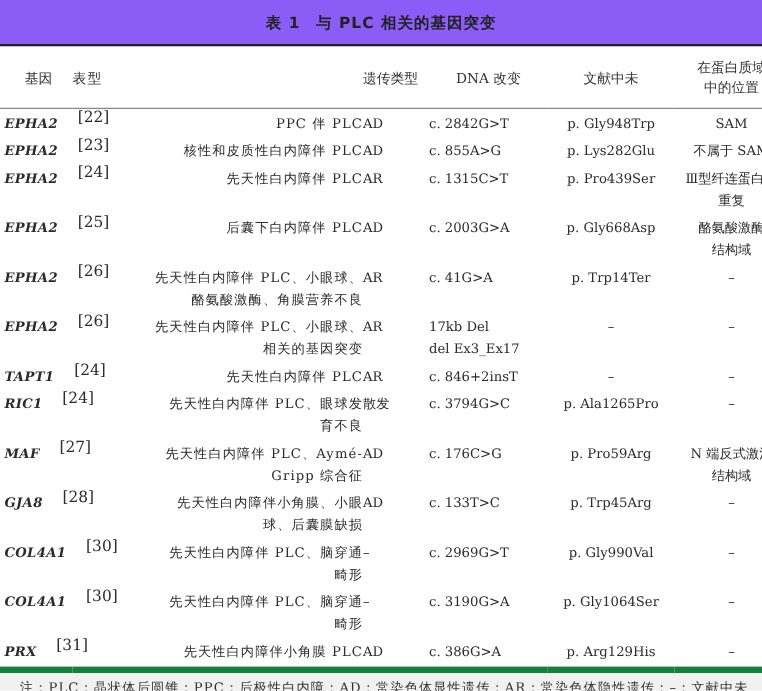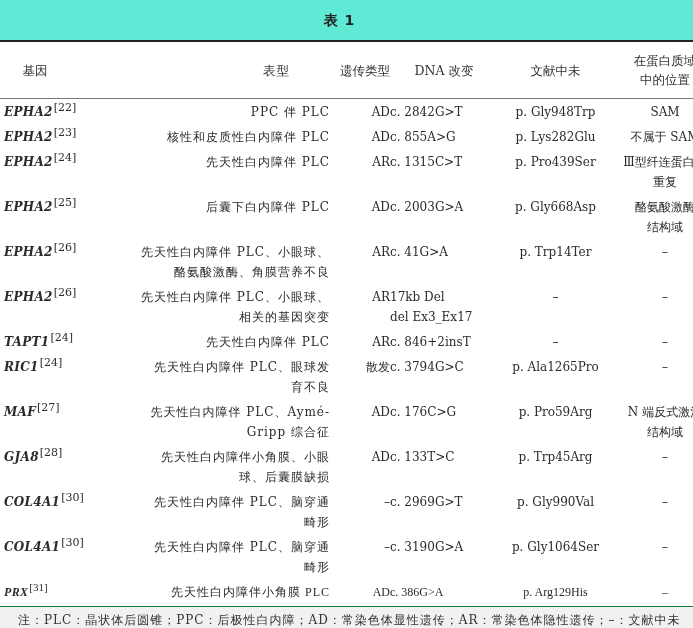--- a/index.html
+++ b/index.html
@@ -3,21 +3,21 @@
 <meta charset="utf-8">
 <style>
   html, body { margin: 0; padding: 0; }
   body {
     width: 693px; height: 628px; overflow: hidden;
     background: #ffffff;
     font-family: "DejaVu Serif", "Liberation Serif", serif;
     color: #2a2a2a;
   }
   .title-bar {
-    height: 38px; background: #5eead4;
+    height: 38px; background: #8b5cf6;
     display: flex; align-items: center; justify-content: center;
     font-family: "DejaVu Sans", "Liberation Sans", sans-serif;
     font-weight: bold; font-size: 14px; color: #222;
     letter-spacing: 1px;
     border-bottom: 2px solid #222;
     padding-top: 2px;
   }
   .title-bar .num { margin-right: 14px; }
   table {
     width: 693px; border-collapse: collapse; table-layout: fixed;
@@ -27,42 +27,43 @@
     font-weight: normal; font-size: 12.5px; color: #333;
     height: 56px; vertical-align: middle; padding: 0;
     border-bottom: 1.5px solid #777;
     line-height: 19px;
   }
   tbody td {
     vertical-align: top; padding: 0; line-height: 20px;
     font-size: 12px; color: #2b2b2b;
   }
   tbody tr td { padding-top: 3px; padding-bottom: 2px; }
-  tbody tr:last-child td { border-bottom: 1px solid #15803d; padding-bottom: 4px; font-family: Liberation Serif, serif; }
+  tbody tr:last-child td { border-bottom: 6px solid #15803d; padding-bottom: 4px; }
   .c-gene { width: 62px; padding-left: 4px !important; text-align: left; }
   .c-pheno { width: 224px; padding-left: 30px !important; text-align: right; letter-spacing: 1px; }
-  .c-inh { width: 60px; text-align: right; margin-left: 48px; }
+  .c-inh { width: 60px; text-align: left; margin-left: 48px; }
   .c-dna { width: 108px; }
   .c-prot { width: 115px; text-align: center; }
   .c-dom { width: 104px; text-align: center; }
   thead .c-gene { text-align: center; }
-  thead .c-pheno { text-align: right; padding-left: 0 !important; padding-right: 40px; }
+  thead .c-pheno { text-align: left; padding-left: 0 !important; padding-right: 40px; }
   .gene-name { font-style: italic; font-weight: bold; letter-spacing: 0.3px; }
-  .ref { font-size: 11px; vertical-align: super; line-height: 0; margin-left: 1px; }
+  .ref { font-size: 14px; vertical-align: super; line-height: 0; margin-left: 18px; }
   .note {
     background: #f1f1f1; font-size: 12px; line-height: 19px;
     padding: 4px 4px 0 4px; height: 60px; letter-spacing: 1px; color: #333;
   }
   .note .indent { display: inline-block; width: 14px; }
 </style>
 </head>
 <body>
 
 <div class="title-bar">
   <span class="num">表 1</span>
+  <span>与 PLC 相关的基因突变</span>
 </div>
 
 <table>
   <thead>
     <tr>
       <th class="c-gene">基因</th>
       <th class="c-pheno">表型</th>
       <th class="c-inh">遗传类型</th>
       <th class="c-dna">DNA 改变</th>
       <th class="c-prot">文献中未</th>

